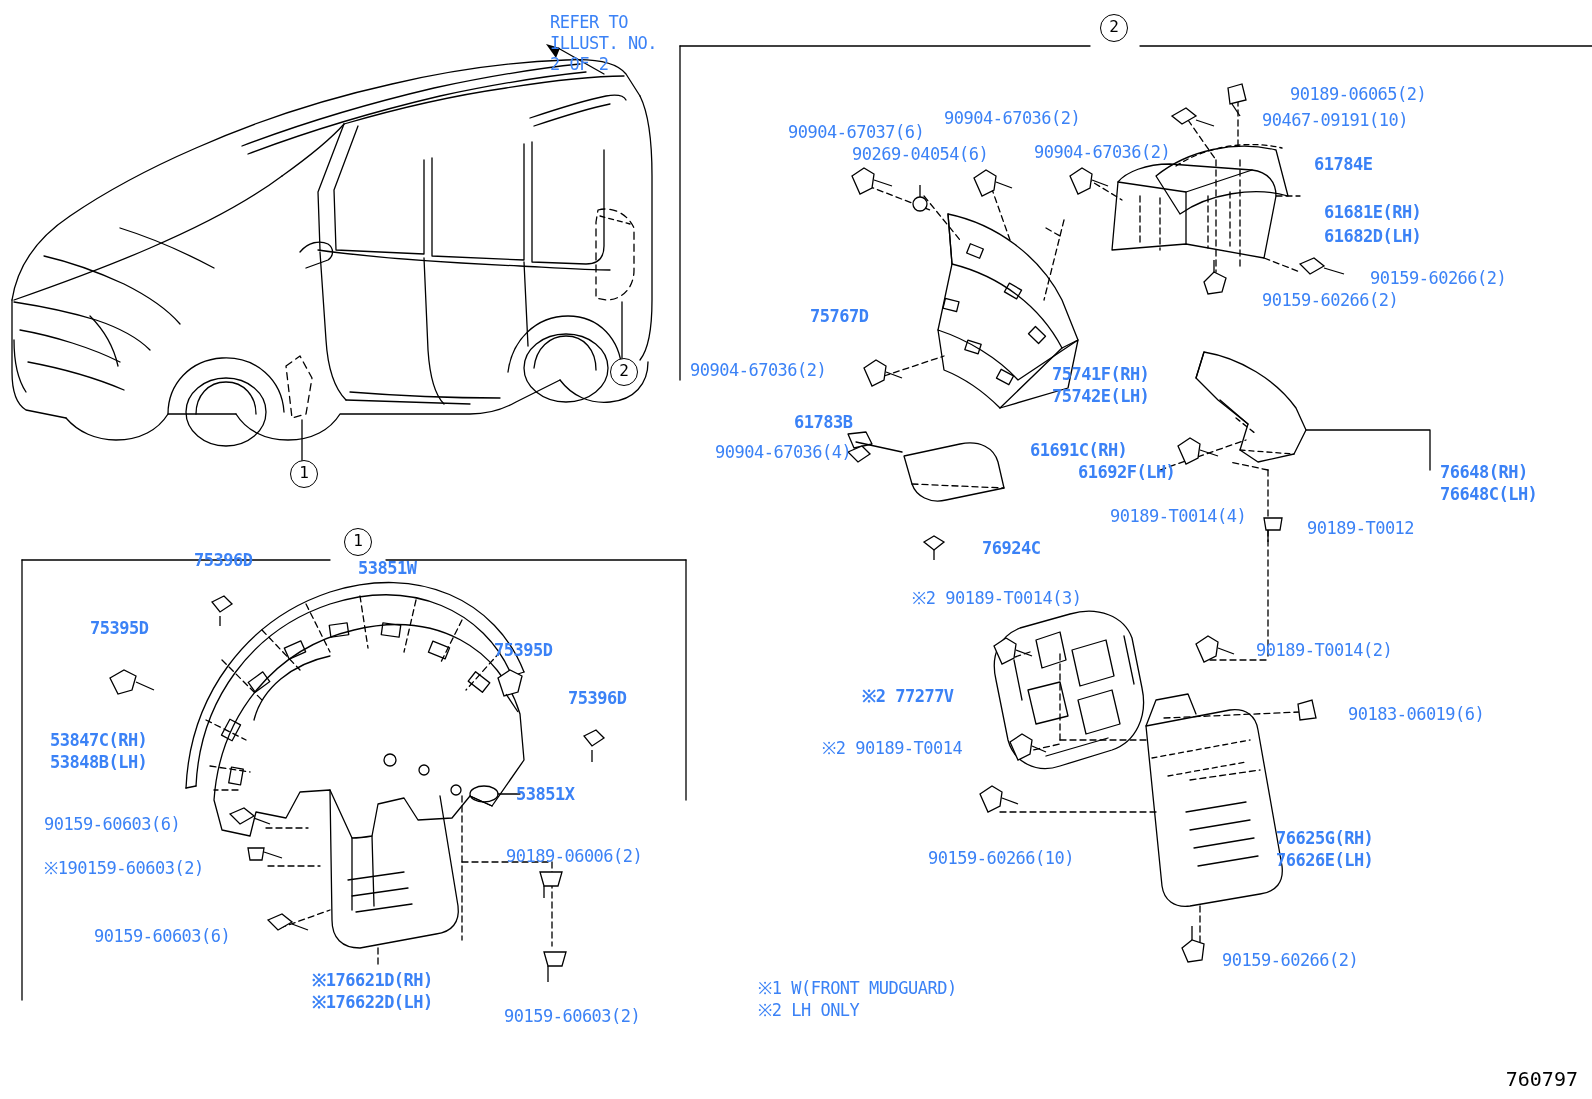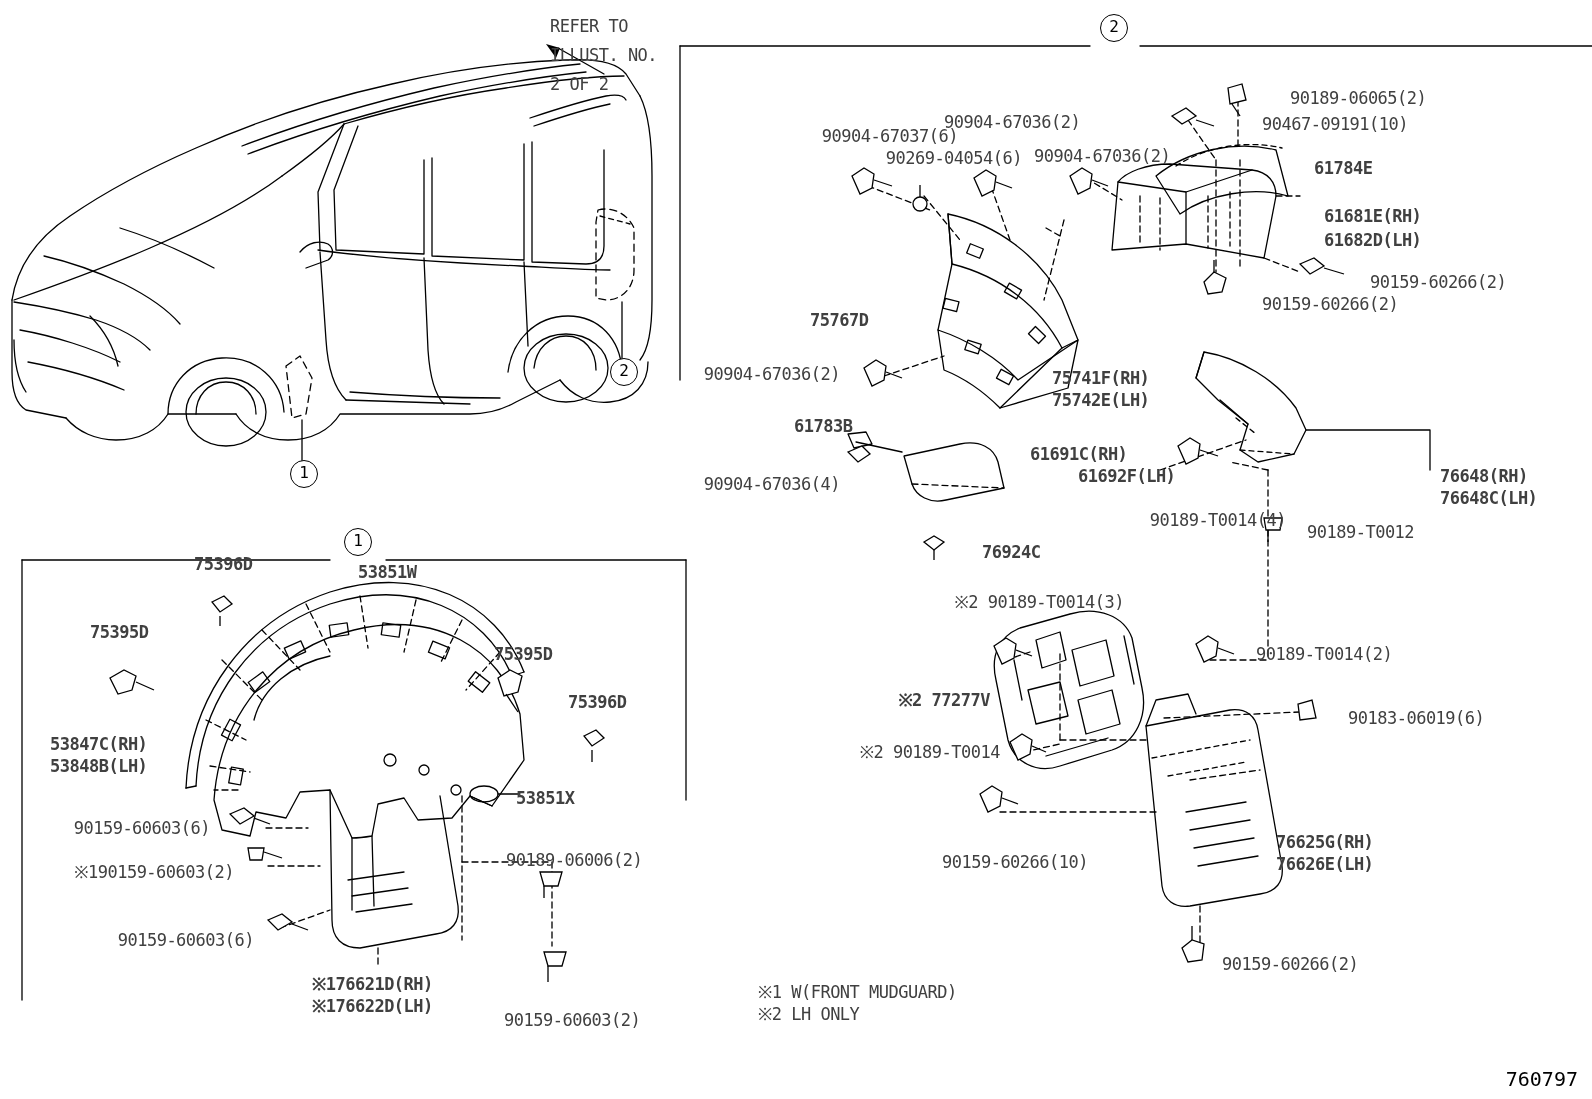--- a/index.html
+++ b/index.html
@@ -15,25 +15,25 @@
     font-family: "DejaVu Sans Mono", monospace;
     color: #000000;
     overflow: hidden;
   }
   .lbl {
     position: absolute;
     font-family: "DejaVu Sans Mono", monospace;
     font-size: 17px;
     letter-spacing: -0.5px;
     white-space: pre;
-    line-height: 29px;
-    color: #404040;
+    line-height: 21px;
+    color: #3b82f6;
   }
   .lbl.b { font-weight: bold; }
-  .lbl.r { text-align: right; }
+  .lbl.r { text-align: left; }
   svg.overlay {
     position: absolute;
     left: 0; top: 0;
     width: 1592px;
     height: 1099px;
     pointer-events: none;
   }
   .cnum {
     position: absolute;
     width: 26px; height: 26px;
@@ -377,21 +377,21 @@
   <div class="lbl b" style="left:1314px; top:154px;">61784E</div>
   <div class="lbl b" style="left:1324px; top:202px;">61681E(RH)</div>
   <div class="lbl b" style="left:1324px; top:226px;">61682D(LH)</div>
   <div class="lbl" style="left:1370px; top:268px;">90159-60266(2)</div>
   <div class="lbl" style="left:1262px; top:290px;">90159-60266(2)</div>
   <div class="lbl b" style="left:810px; top:306px;">75767D</div>
   <div class="lbl r" style="left:690px; top:360px; width:150px;">90904-67036(2)</div>
   <div class="lbl b" style="left:1052px; top:364px;">75741F(RH)</div>
   <div class="lbl b" style="left:1052px; top:386px;">75742E(LH)</div>
   <div class="lbl b" style="left:794px; top:412px;">61783B</div>
-  <div class="lbl r" style="left:690px; top:442px; width:150px;margin-top:28px;">90904-67036(4)</div>
+  <div class="lbl r" style="left:715px; top:442px; width:150px;">90904-67036(4)</div>
   <div class="lbl b" style="left:1030px; top:440px;">61691C(RH)</div>
   <div class="lbl b" style="left:1030px; top:462px;margin-left:48px;">61692F(LH)</div>
   <div class="lbl b" style="left:982px; top:538px;">76924C</div>
   <div class="lbl b" style="left:1440px; top:462px;">76648(RH)</div>
   <div class="lbl b" style="left:1440px; top:484px;">76648C(LH)</div>
   <div class="lbl r" style="left:1110px; top:506px; width:176px;">90189-T0014(4)</div>
   <div class="lbl" style="left:1307px; top:518px;">90189-T0012</div>
   <div class="lbl r" style="left:912px; top:588px; width:212px;">※2 90189-T0014(3)</div>
   <div class="lbl" style="left:1256px; top:640px;">90189-T0014(2)</div>
   <div class="lbl b r" style="left:862px; top:686px; width:128px;">※2 77277V</div>

